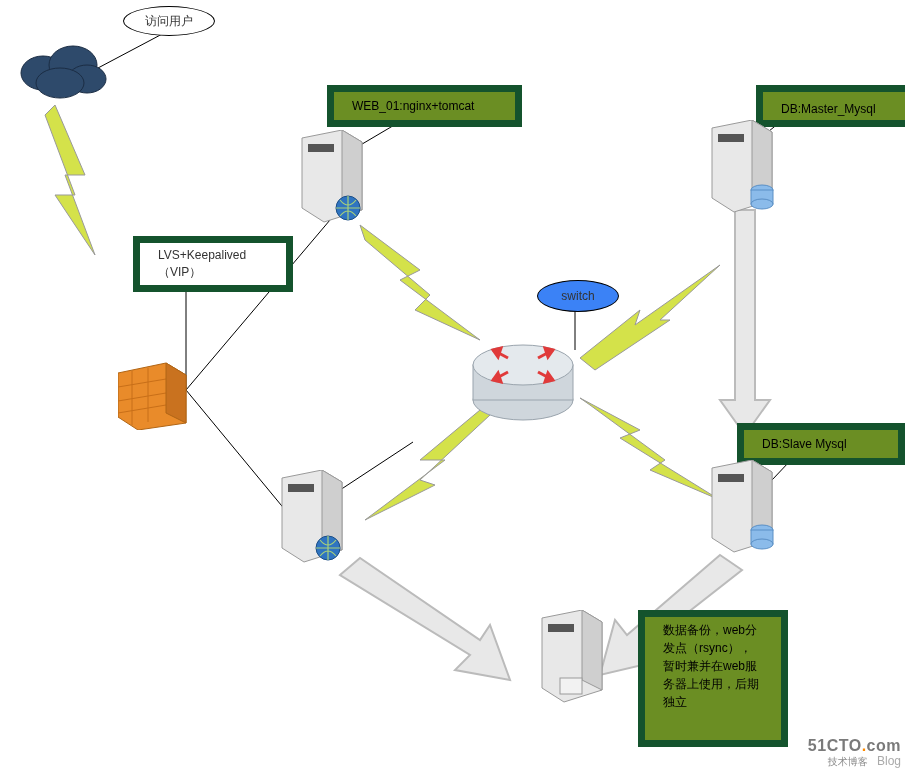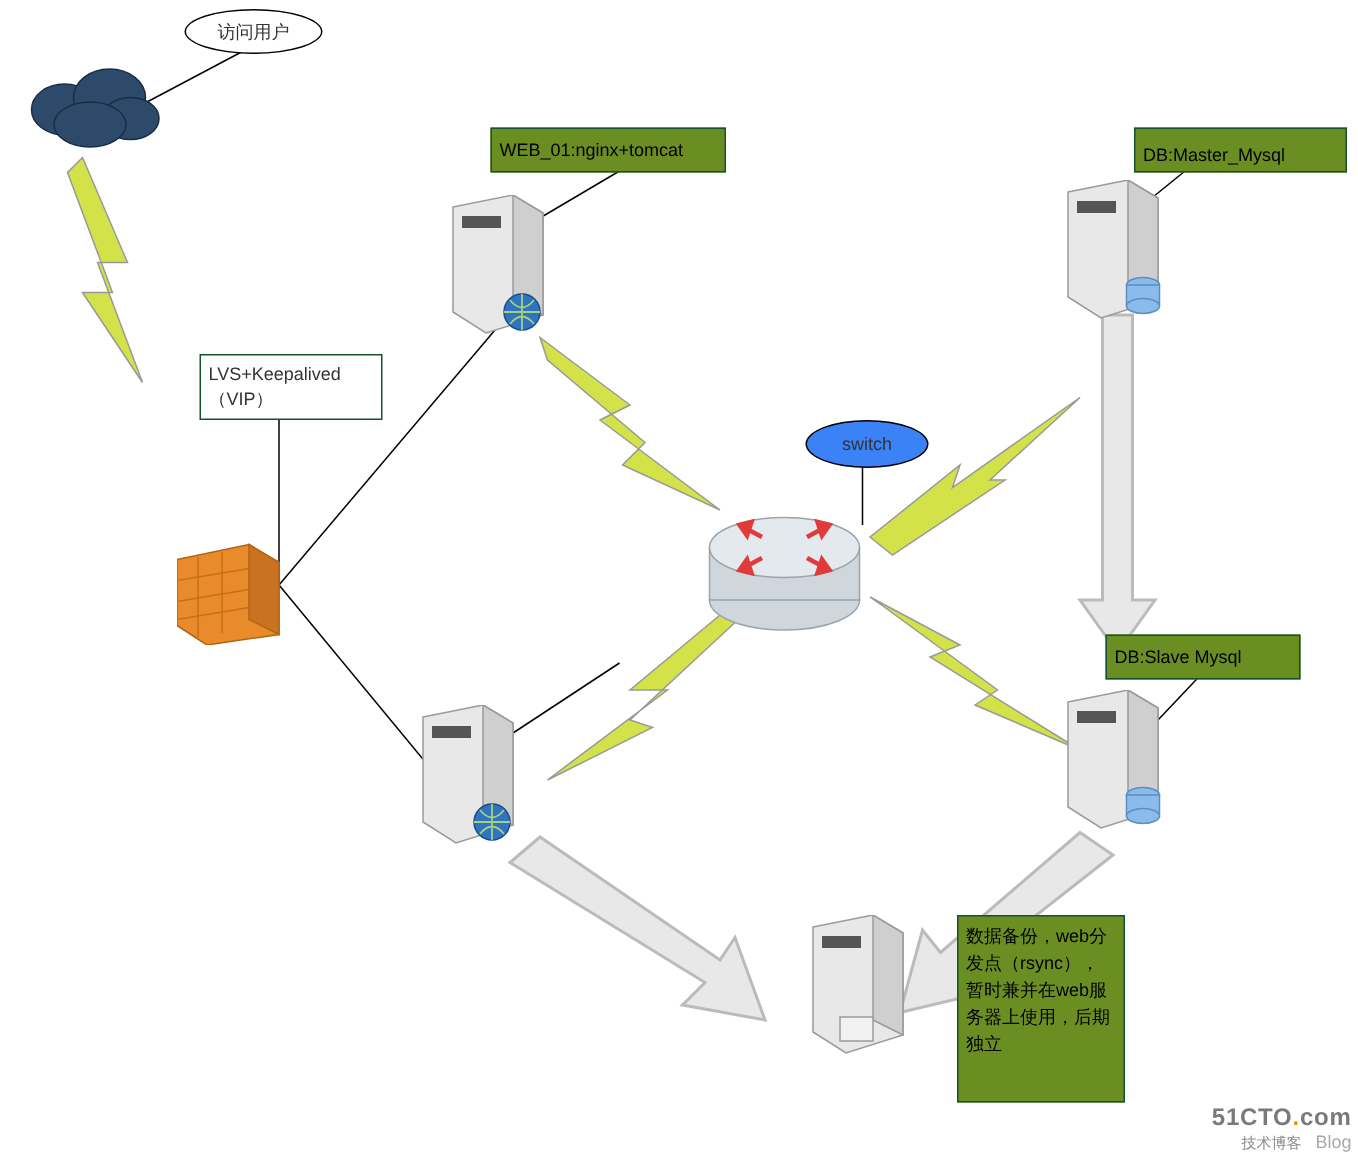--- a/index.html
+++ b/index.html
@@ -1,18 +1,18 @@
 <!DOCTYPE html>
 <html><head>
 <meta charset="utf-8">
 <style>
   html,body{margin:0;padding:0;width:905px;height:772px;font-family:Arial,"Microsoft YaHei",sans-serif;font-size:12px;color:#333;background:#fff;overflow:hidden}
   .stage{position:relative;width:905px;height:772px}
   svg.fx{position:absolute;left:0;top:0;width:905px;height:772px;pointer-events:none}
-  .box{position:absolute;border:1px solid #14532d;padding:4px 5px;background:#fff}
+  .box{position:absolute;border:7px solid #14532d;padding:4px 18px;background:#fff}
   .box.green{background:#6b8e23;color:#000}
   .ellipseLabel{position:absolute;border:1px solid #000;border-radius:50%;display:flex;align-items:center;justify-content:center;background:#fff}
   .ellipseLabel.green{background:#3b82f6}
   .cloud{position:absolute}
   .server{position:absolute;width:80px;height:95px}
   .firewall{position:absolute;width:70px;height:75px}
   .watermark{position:absolute;right:4px;bottom:4px;font-family:Arial;color:#7a7a7a;text-align:right;line-height:1.1}
   .watermark .big{font-size:16px;font-weight:700;color:#7a7a7a;letter-spacing:.5px}
   .watermark .big span.dot{color:#ff8a00}
   .watermark .cn{font-size:10px;color:#8a8a8a}

